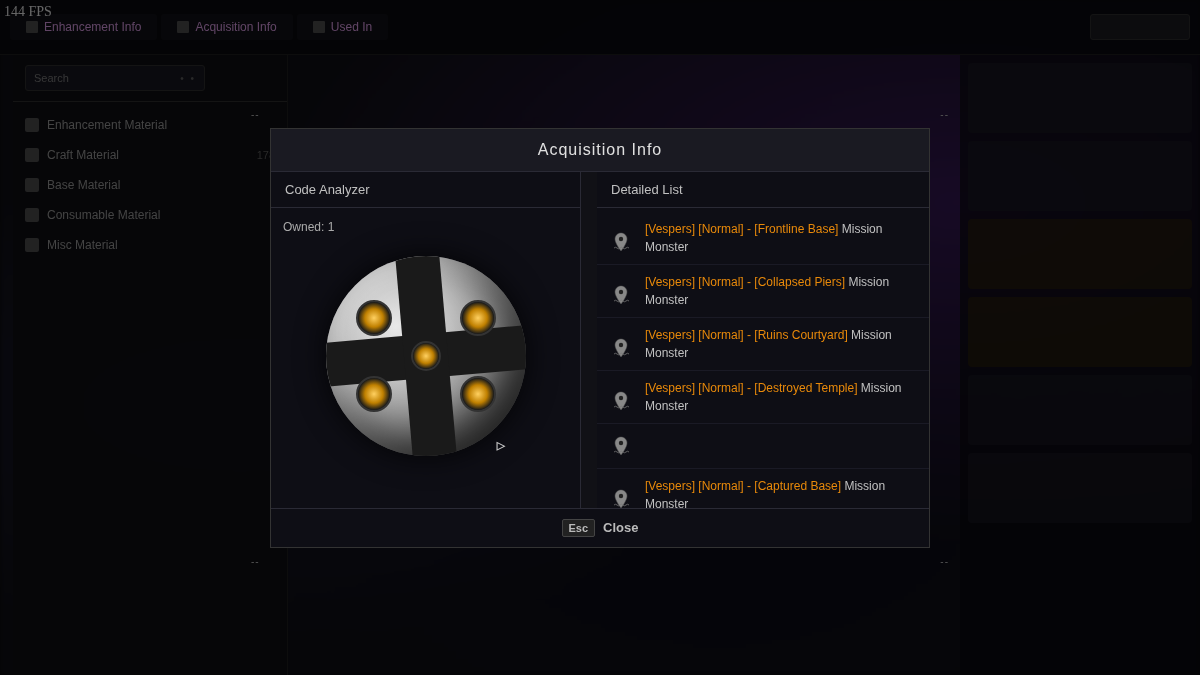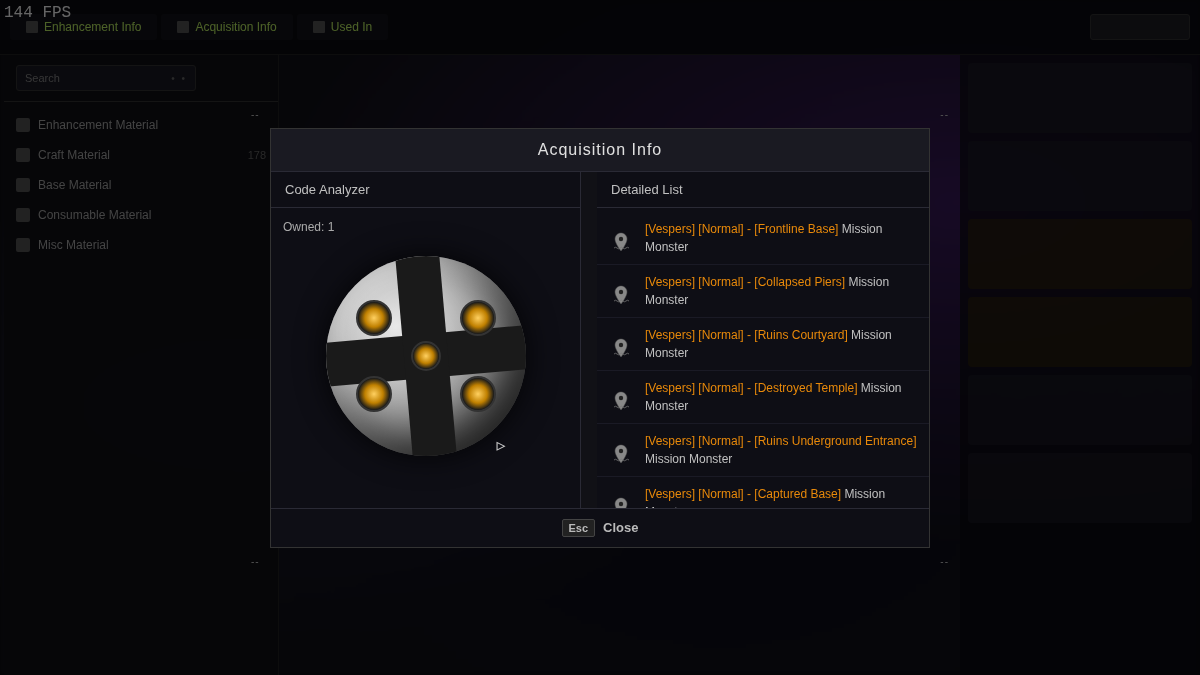--- a/index.html
+++ b/index.html
@@ -22,21 +22,21 @@
         radial-gradient(ellipse at 20% 60%, #1a1a2e 0%, transparent 40%),
         radial-gradient(ellipse at 60% 70%, #0d0d1a 0%, transparent 60%),
         #111118;
       filter: blur(2px);
       z-index: 0;
     }
 
     
     .sidebar-blur {
       position: absolute;
-      left: 4px;
+      left: 13px;
       top: 0;
       width: 275px;
       height: 100%;
       background: rgba(15, 15, 20, 0.85);
       z-index: 1;
       border-right: 1px solid #222;
     }
 
     .sidebar-header {
       padding: 10px 12px;
@@ -113,21 +113,21 @@
     }
 
     .topbar-tabs {
       display: flex;
       margin-left: 10px;
       gap: 4px;
     }
 
     .topbar-tab {
       padding: 6px 16px;
-      color: #bef264;
+      color: #f0abfc;
       font-size: 12px;
       background: rgba(255,255,255,0.04);
       border-radius: 3px;
       cursor: pointer;
       display: flex;
       align-items: center;
       gap: 6px;
     }
 
     .topbar-tab-icon {
@@ -178,23 +178,23 @@
     .right-item-gold {
       background: rgba(50,40,10,0.6);
     }
 
     
     .fps {
       position: absolute;
       top: 4px;
       left: 4px;
       color: #fff;
-      font-size: 16px;
+      font-size: 14px;
       z-index: 10;
-      font-family: Liberation Mono, monospace;
+      font-family: Liberation Serif, serif;
     }
 
     
     .modal-overlay {
       position: absolute;
       inset: 0;
       background: rgba(0,0,0,0.6);
       z-index: 20;
       display: flex;
       align-items: center;
@@ -583,23 +583,20 @@
     </div>
             <div class="detail-item">
       <div class="detail-item-icon">
         <svg width="22" height="22" viewBox="0 0 22 22" fill="none" xmlns="http://www.w3.org/2000/svg">
           <path d="M11 2C7.686 2 5 4.686 5 8c0 4.5 6 12 6 12s6-7.5 6-12c0-3.314-2.686-6-6-6z" fill="#888" stroke="#555" stroke-width="0.5"></path>
           <circle cx="11" cy="8" r="2.2" fill="#222"></circle>
 
           <path d="M4 17 Q5.5 15.5 7 17 Q8.5 18.5 10 17 Q11.5 15.5 13 17 Q14.5 18.5 16 17 Q17.5 15.5 19 17" stroke="#777" stroke-width="0.8" fill="none"></path>
         </svg>
       </div>
-      <div class="detail-item-text">
-        <span class="location-link">[Vespers] [Normal] - [Ruins Underground Entrance]</span><span class="mission-type"> Mission Monster</span>
-      </div>
     </div>
             <div class="detail-item">
       <div class="detail-item-icon">
         <svg width="22" height="22" viewBox="0 0 22 22" fill="none" xmlns="http://www.w3.org/2000/svg">
           <path d="M11 2C7.686 2 5 4.686 5 8c0 4.5 6 12 6 12s6-7.5 6-12c0-3.314-2.686-6-6-6z" fill="#888" stroke="#555" stroke-width="0.5"></path>
           <circle cx="11" cy="8" r="2.2" fill="#222"></circle>
 
           <path d="M4 17 Q5.5 15.5 7 17 Q8.5 18.5 10 17 Q11.5 15.5 13 17 Q14.5 18.5 16 17 Q17.5 15.5 19 17" stroke="#777" stroke-width="0.8" fill="none"></path>
         </svg>
       </div>

